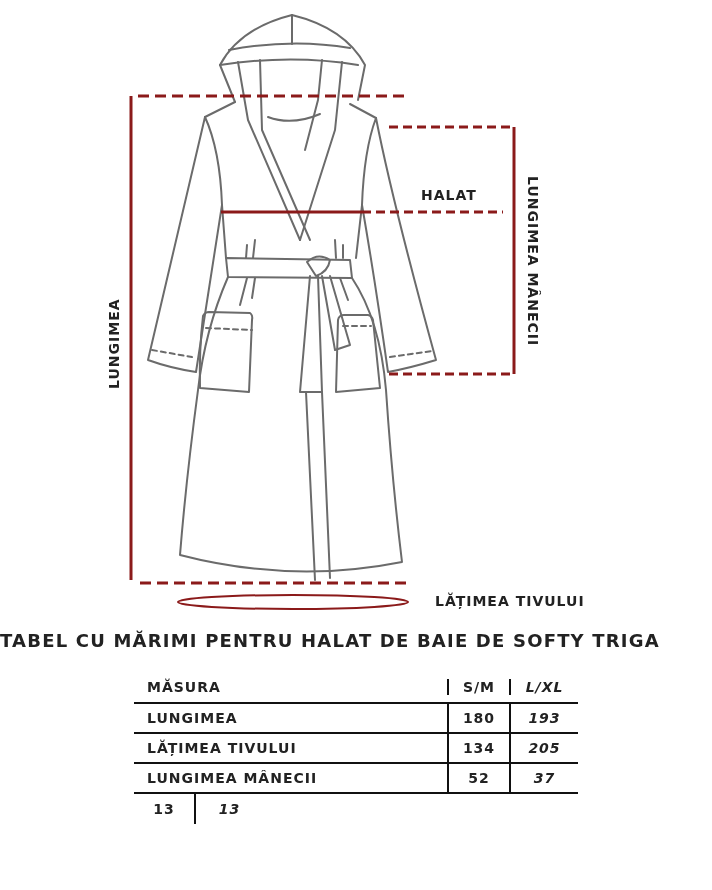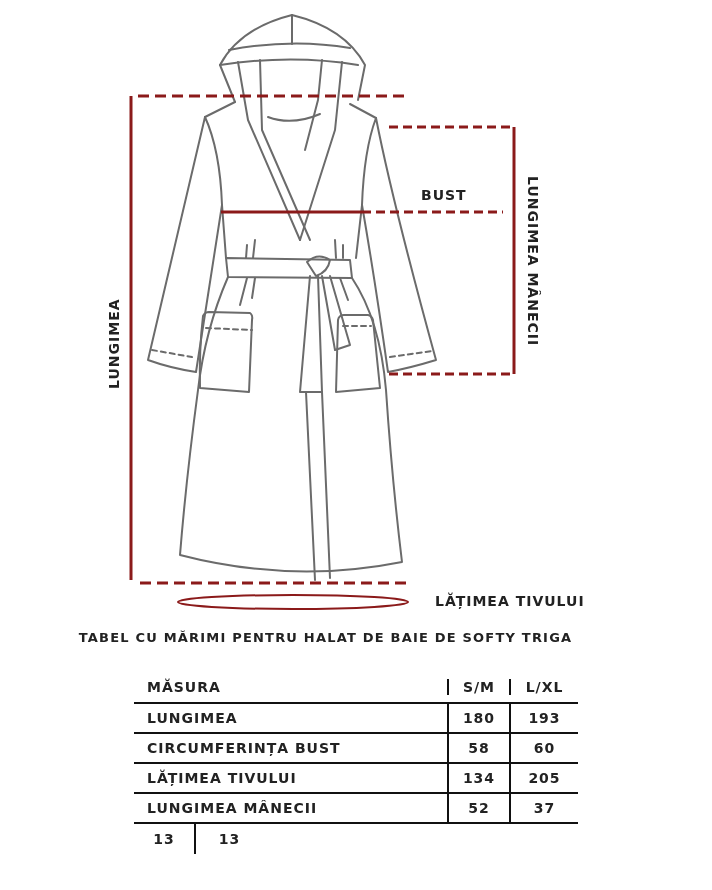--- a/index.html
+++ b/index.html
@@ -2,29 +2,29 @@
 <html><head>
   <meta charset="utf-8">
   <style>
     html, body { margin: 0; padding: 0; background: #ffffff; }
     body { width: 712px; height: 890px; position: relative; overflow: hidden; font-family: "DejaVu Sans", sans-serif; color: #222; }
     #illustration { position: absolute; left: 0; top: 0; width: 712px; height: 620px; }
     .lbl { position: absolute; font-family: "DejaVu Sans", sans-serif; font-weight: bold; font-size: 14px; letter-spacing: 1px; color: #222; white-space: nowrap; }
     .lbl-bust { left: 421px; top: 187px; }
     .lbl-hem { left: 435px; top: 593px; }
     .lbl-sleeve { left: 541px; top: 176px; transform-origin: 0 0; transform: rotate(90deg); }
-    .title { position: absolute; left: 0; top: 630px; width: 651px; text-align: center; font-weight: bold; font-size: 13px; letter-spacing: 1.2px; color: #222; white-space: nowrap; }
+    .title { position: absolute; left: 0; top: 630px; width: 651px; text-align: center; font-weight: bold; font-size: 18px; letter-spacing: 1.2px; color: #222; white-space: nowrap; }
     .table { position: absolute; left: 134px; top: 672px; width: 444px; }
     .row { position: relative; display: flex; height: 30px; border-bottom: 2px solid #111; box-sizing: border-box; }
     .row.head { height: 32px; align-items: center; }
     .row.last { border-bottom: none; }
     .cell { font-weight: bold; font-size: 14px; letter-spacing: 1px; color: #222; display: flex; align-items: center; box-sizing: border-box; }
     .c-name { width: 315px; padding-left: 13px; border-right: 2px solid #111; }
     .c-sm { width: 62px; justify-content: center; border-right: 2px solid #111; }
-    .c-lxl { width: 67px; justify-content: center; }
+    .c-lxl { width: 67px; justify-content: center; font-style: italic; }
   </style>
 </head>
 <body>
 
 <svg id="illustration" viewBox="0 0 712 620" xmlns="http://www.w3.org/2000/svg">
   <g fill="none" stroke="#6b6b6b" stroke-width="2" stroke-linejoin="round" stroke-linecap="round">
 
     <path d="M220 65 Q240 28 292 15 Q345 28 365 65 L358 100"></path>
     <path d="M292 15 L292 44"></path>
     <path d="M229 50 Q292 38 350 48"></path>
@@ -83,44 +83,39 @@
     <line x1="221" y1="212" x2="362" y2="212"></line>
     <line x1="362" y1="212" x2="503" y2="212" stroke-dasharray="9,5"></line>
 
     <line x1="389" y1="127" x2="514" y2="127" stroke-dasharray="9,5"></line>
     <line x1="514" y1="127" x2="514" y2="374"></line>
     <line x1="389" y1="374" x2="514" y2="374" stroke-dasharray="9,5"></line>
   </g>
   <ellipse cx="293" cy="602" rx="115" ry="7" fill="none" stroke="#8b1a1a" stroke-width="2"></ellipse>
 </svg>
 
-<div class="lbl lbl-bust">BUST</div>
+<div class="lbl lbl-bust">HALAT</div>
 <div class="lbl lbl-hem">LĂȚIMEA TIVULUI</div>
 <div class="lbl" style="left:106px; top:389px; transform-origin:0 0; transform:rotate(-90deg);">LUNGIMEA</div>
 <div class="lbl lbl-sleeve">LUNGIMEA MÂNECII</div>
 
 <div class="title">TABEL CU MĂRIMI PENTRU HALAT DE BAIE DE SOFTY TRIGA</div>
 
 <div class="table">
   <div class="row head">
     <div class="cell c-name">MĂSURA</div>
     <div class="cell c-sm">S/M</div>
     <div class="cell c-lxl">L/XL</div>
   </div>
   <div class="row">
     <div class="cell c-name">LUNGIMEA</div>
     <div class="cell c-sm">180</div>
     <div class="cell c-lxl">193</div>
   </div>
   <div class="row">
-    <div class="cell c-name">CIRCUMFERINȚA BUST</div>
-    <div class="cell c-sm">58</div>
-    <div class="cell c-lxl">60</div>
-  </div>
-  <div class="row">
     <div class="cell c-name">LĂȚIMEA TIVULUI</div>
     <div class="cell c-sm">134</div>
     <div class="cell c-lxl">205</div>
   </div>
   <div class="row">
     <div class="cell c-name">LUNGIMEA MÂNECII</div>
     <div class="cell c-sm">52</div>
     <div class="cell c-lxl">37</div>
   </div>
   <div class="row last">

